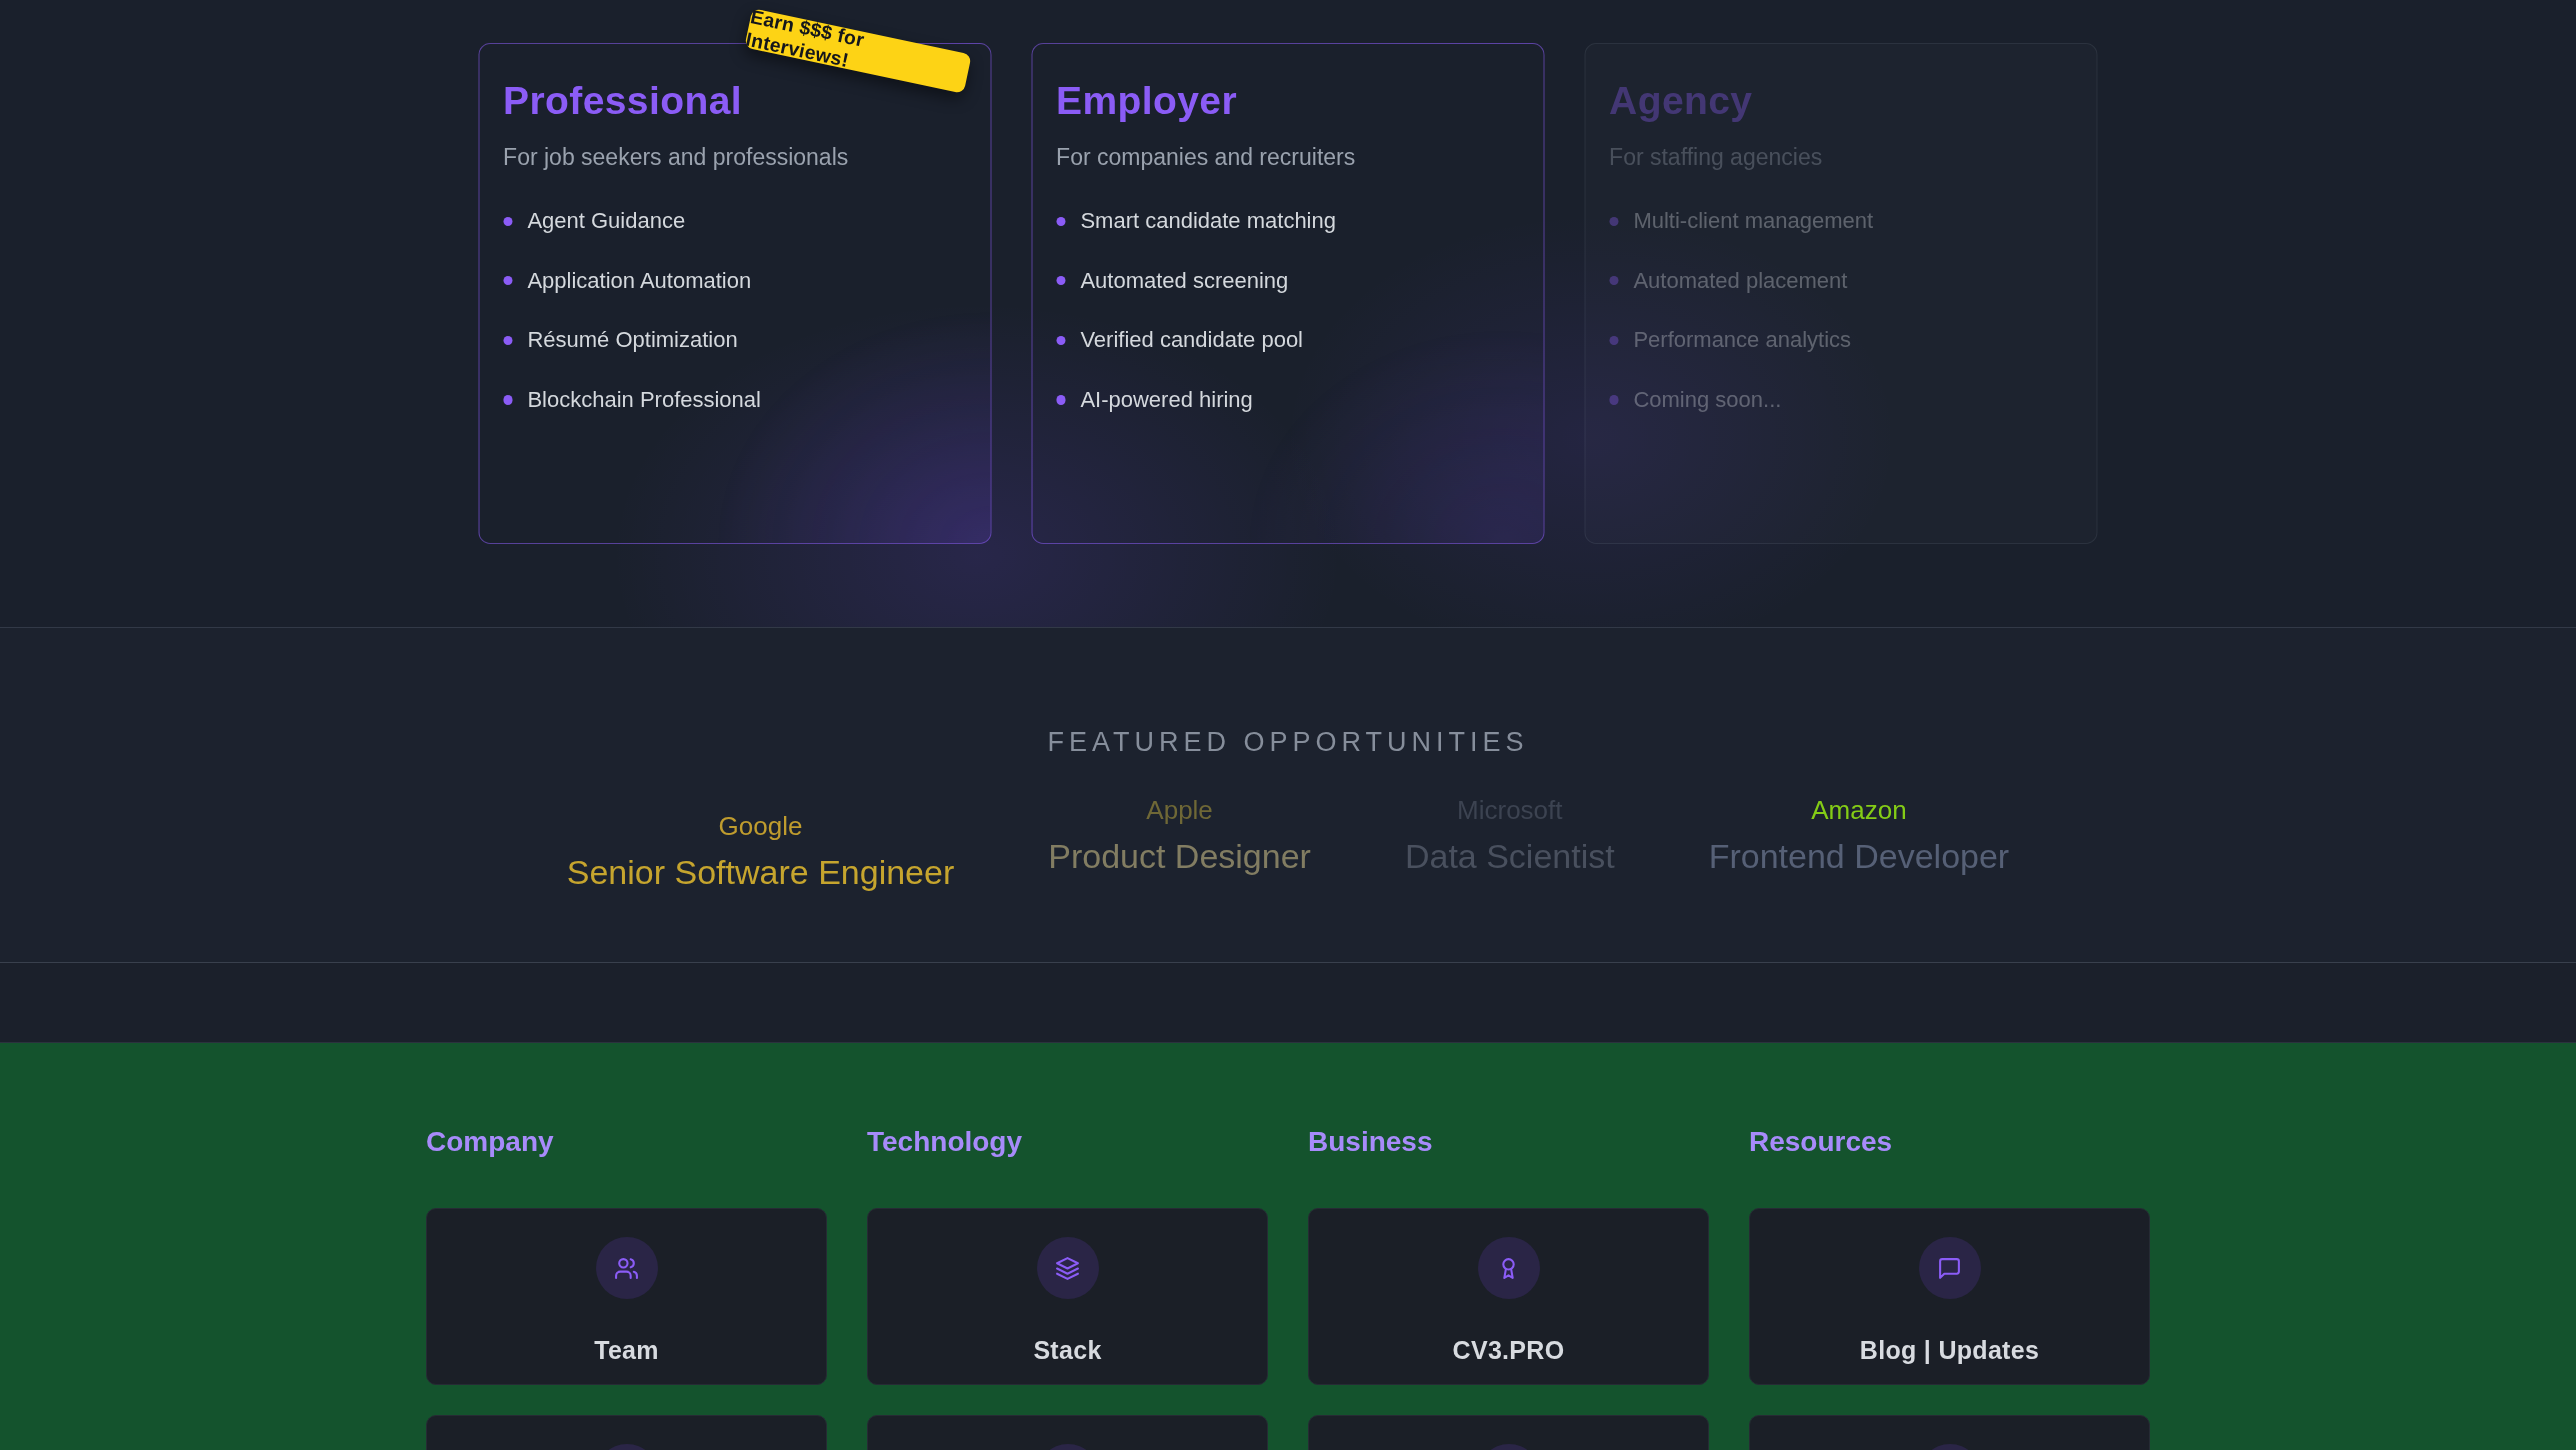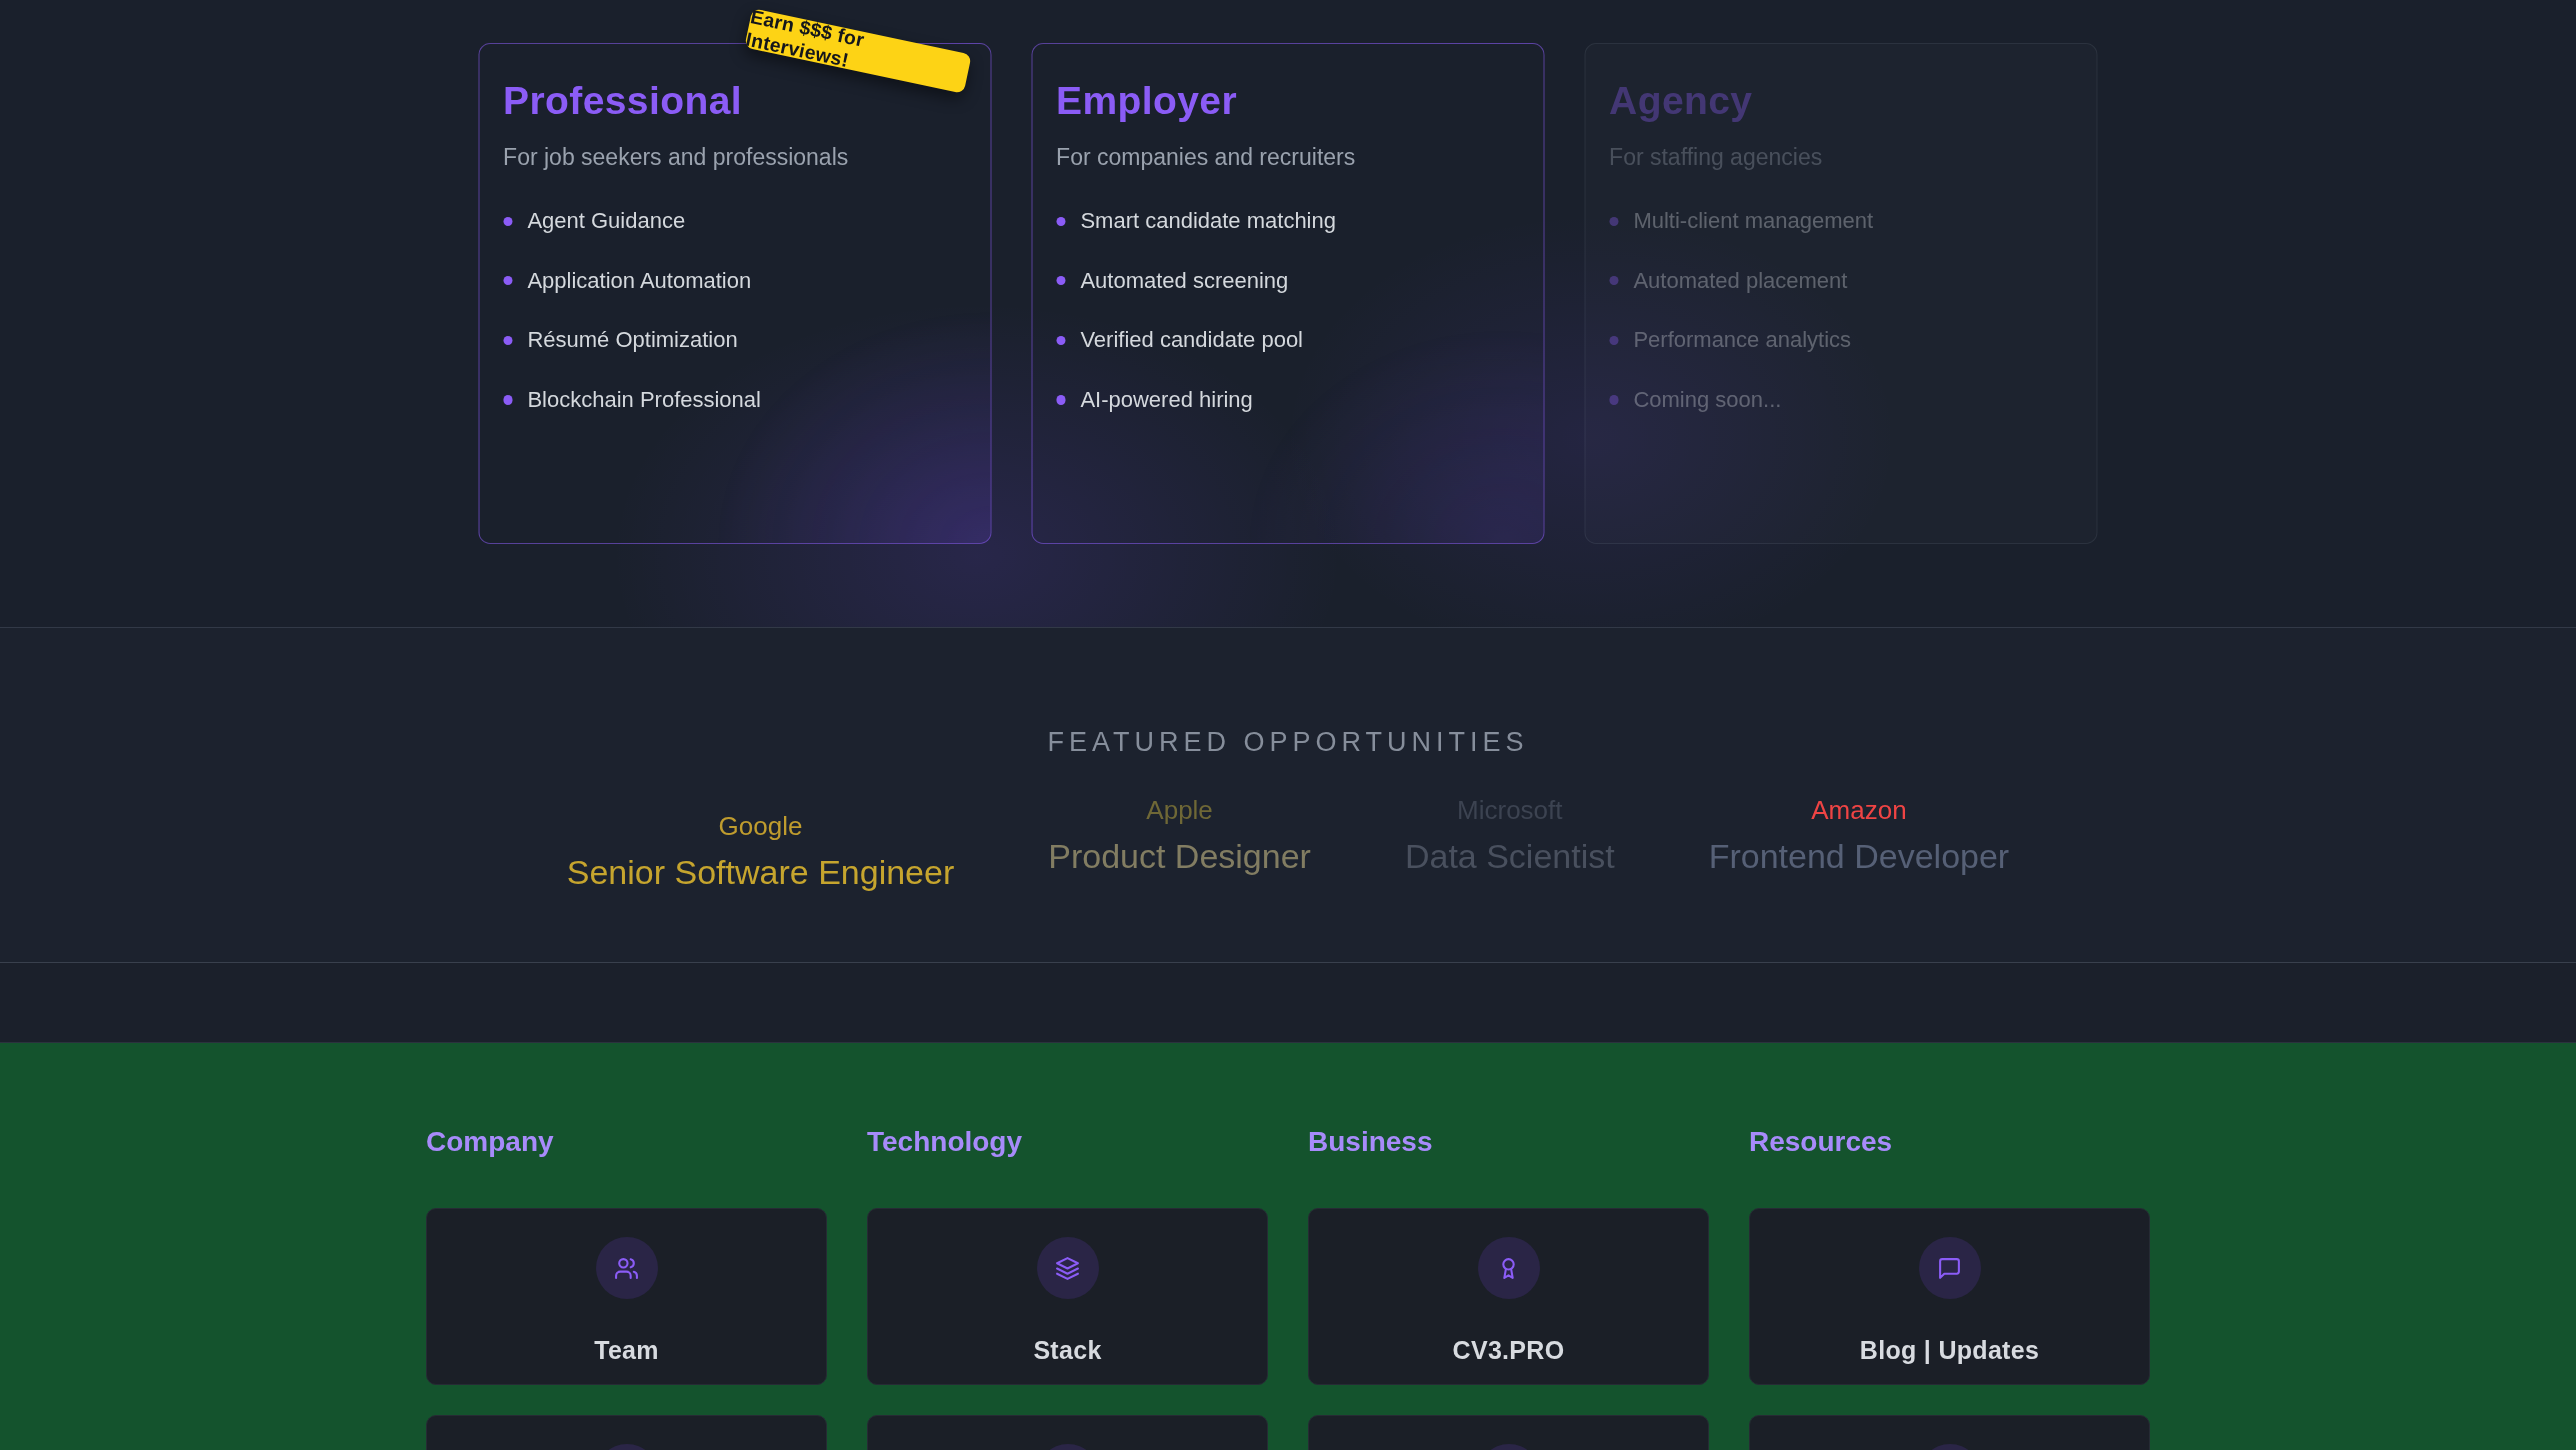--- a/index.html
+++ b/index.html
@@ -209,21 +209,21 @@
       </div>
       <div class="job">
         <div class="job-company" style="color: rgb(111, 104, 54);">Apple</div>
         <div class="job-title" style="color: rgb(130, 125, 98);">Product Designer</div>
       </div>
       <div class="job">
         <div class="job-company" style="color: rgb(60, 67, 81);">Microsoft</div>
         <div class="job-title" style="color: rgb(73, 80, 94);">Data Scientist</div>
       </div>
       <div class="job">
-        <div class="job-company" style="color: #ef4444;">Amazon</div>
+        <div class="job-company" style="color: #84cc16;">Amazon</div>
         <div class="job-title" style="color: rgb(86, 96, 118);">Frontend Developer</div>
       </div>
     </div>
   </div>
 
   <div class="section-band"></div>
 
   <div class="footer">
     <div class="footer-inner">
 

